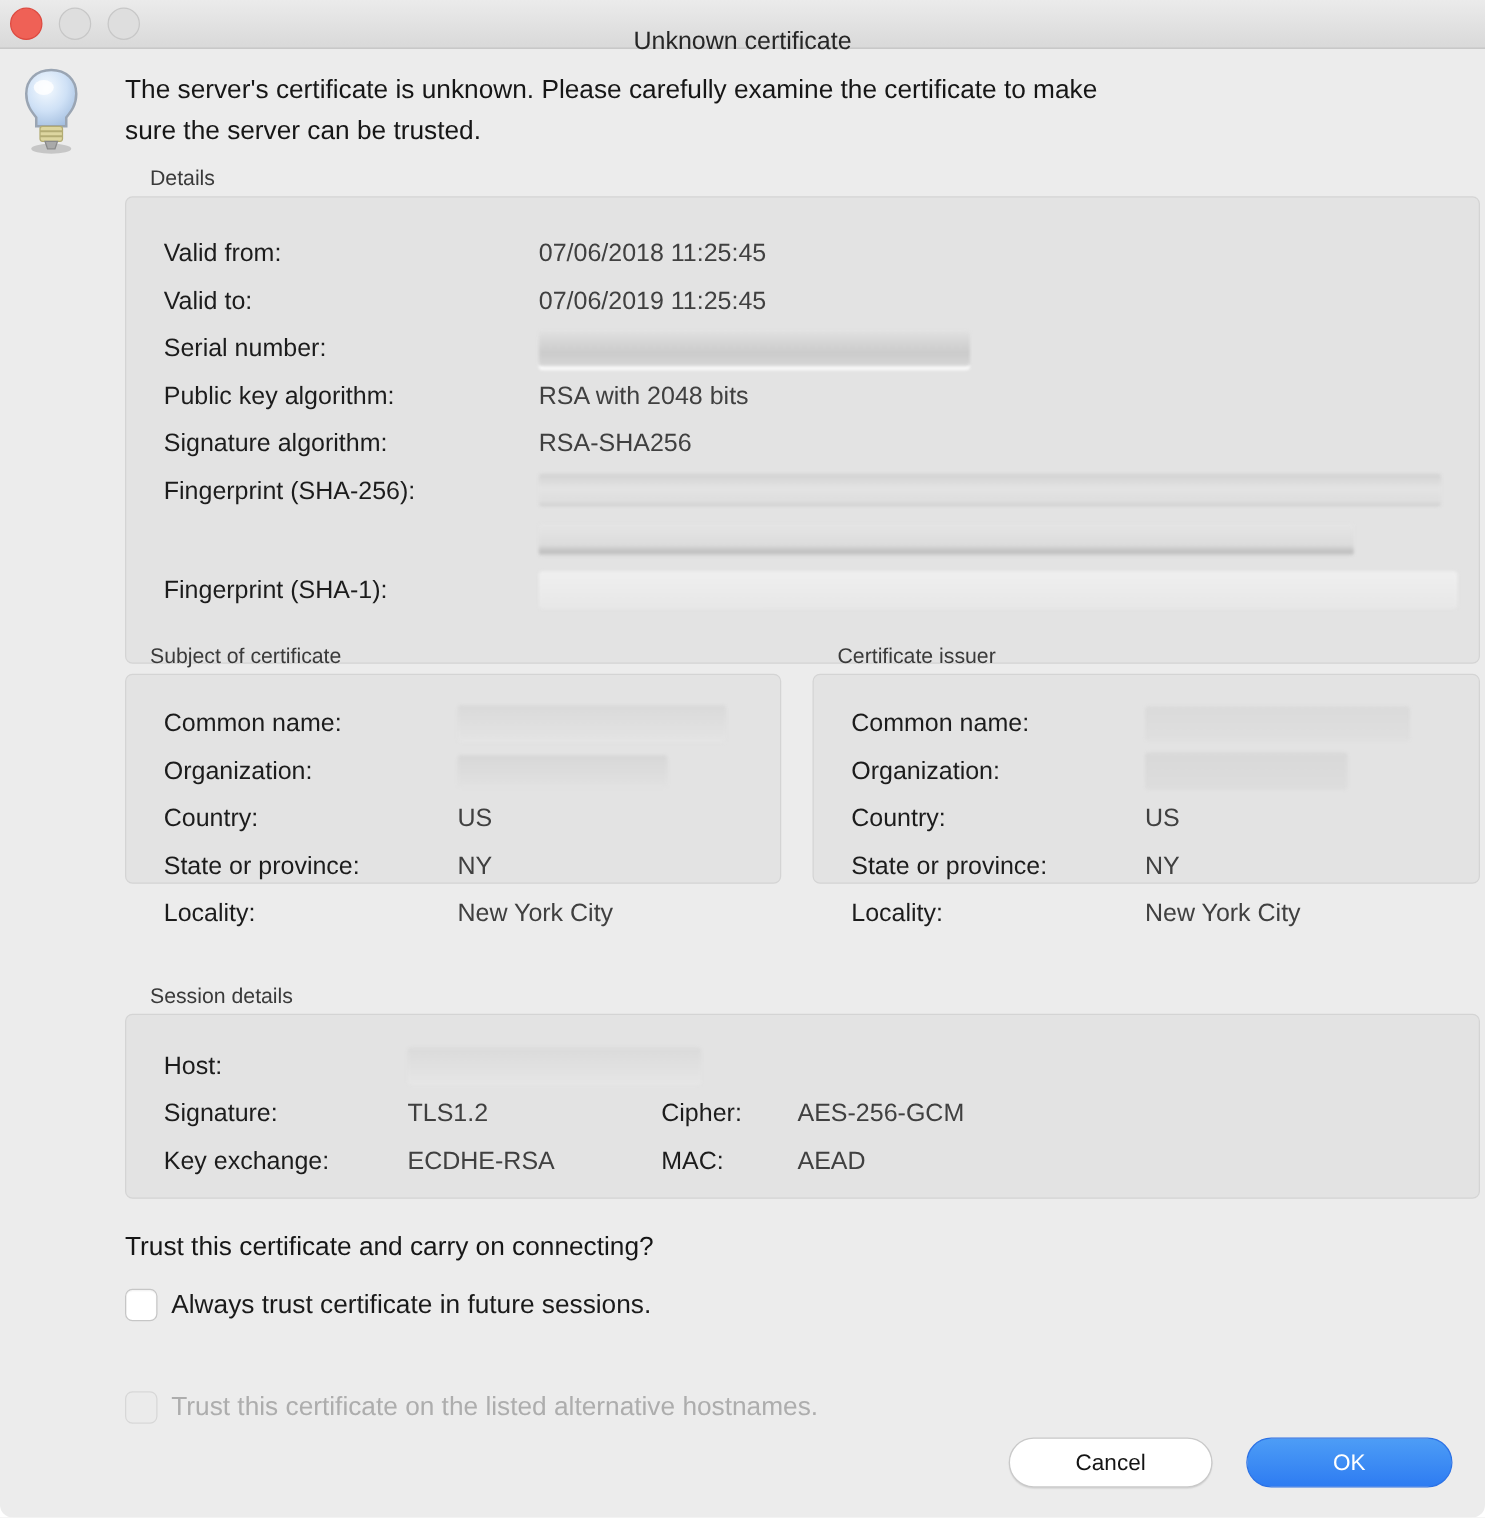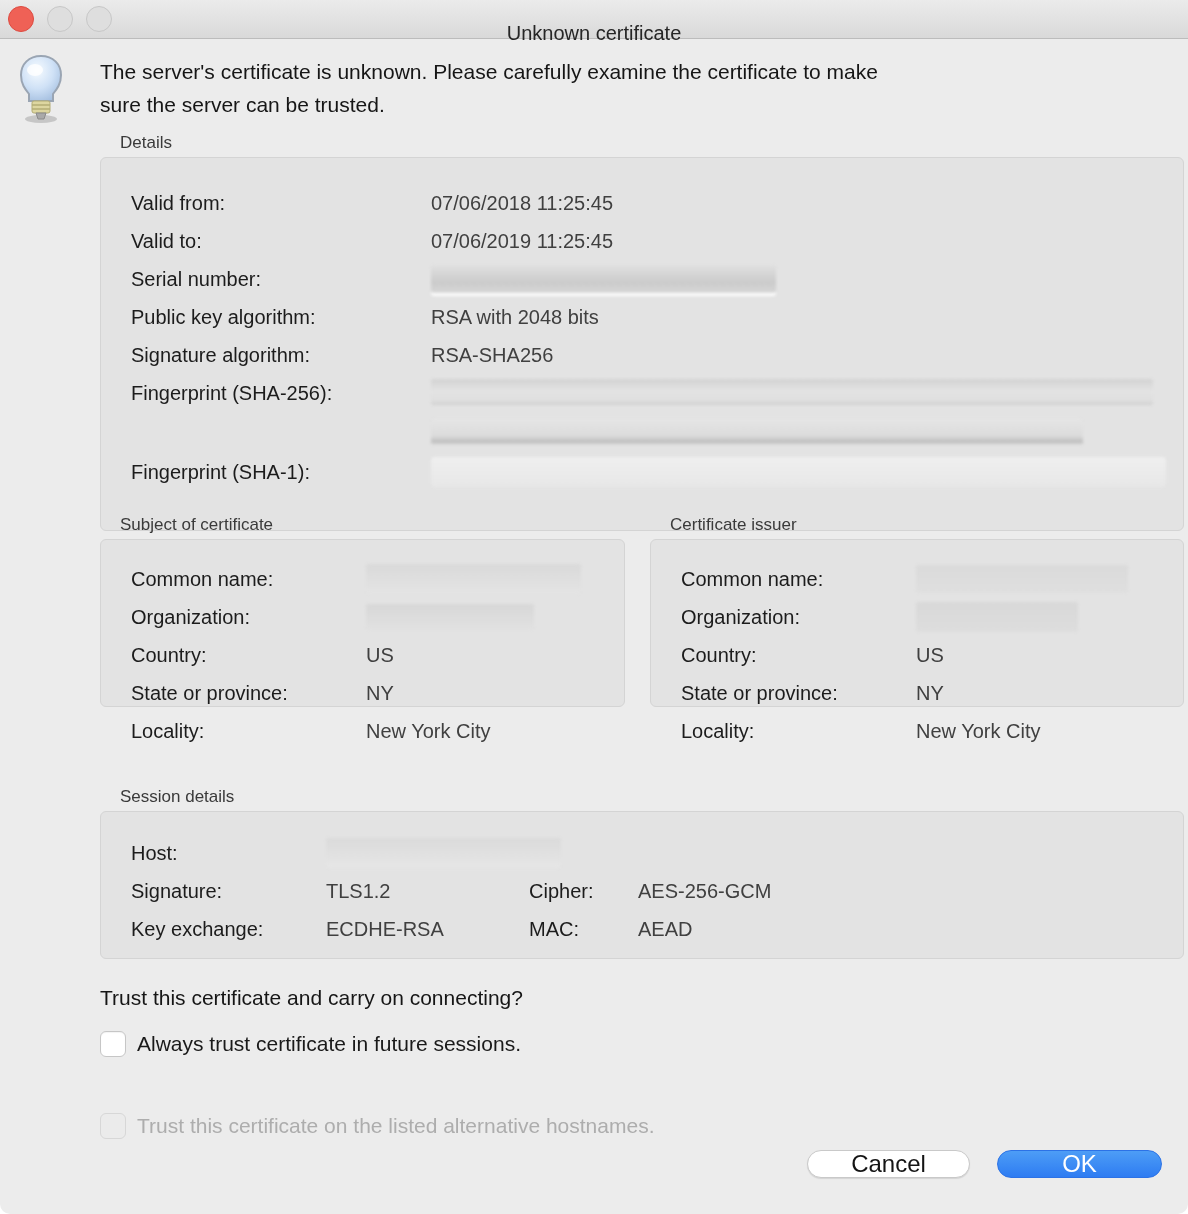--- a/index.html
+++ b/index.html
@@ -82,21 +82,21 @@
   .checkbox {
     width:26px; height:26px; border-radius:6px; background:#ffffff;
     border:1px solid #c6c6c6; box-shadow:inset 0 1px 1px rgba(0,0,0,0.05);
     flex:0 0 auto;
   }
   .checkbox.disabled { background:#ebebeb; border-color:#d7d7d7; box-shadow:none; }
   .checkrow .cblabel { color:#1a1a1a; }
   .checkrow.second .cblabel { color:#adadad; }
   .buttons { position:absolute; top:1150px; right:26px; display:flex; gap:27px; }
   .btn {
-    height:28px; border-radius:20px; font-size:24px;
+    height:40px; border-radius:20px; font-size:18px;
     display:flex; align-items:center; justify-content:center;
     font-family:"Liberation Sans", sans-serif; cursor:default;
   }
   .btn.cancel { width:163px; background:#ffffff; border:1px solid #c9c9c9;
     box-shadow:0 1px 1px rgba(0,0,0,0.10); color:#141414; }
   .btn.ok { width:165px; background:linear-gradient(#4d9df6,#2e7cf2);
     border:1px solid #2c72e6; color:#ffffff; }
 </style>
 </head>
 <body>

